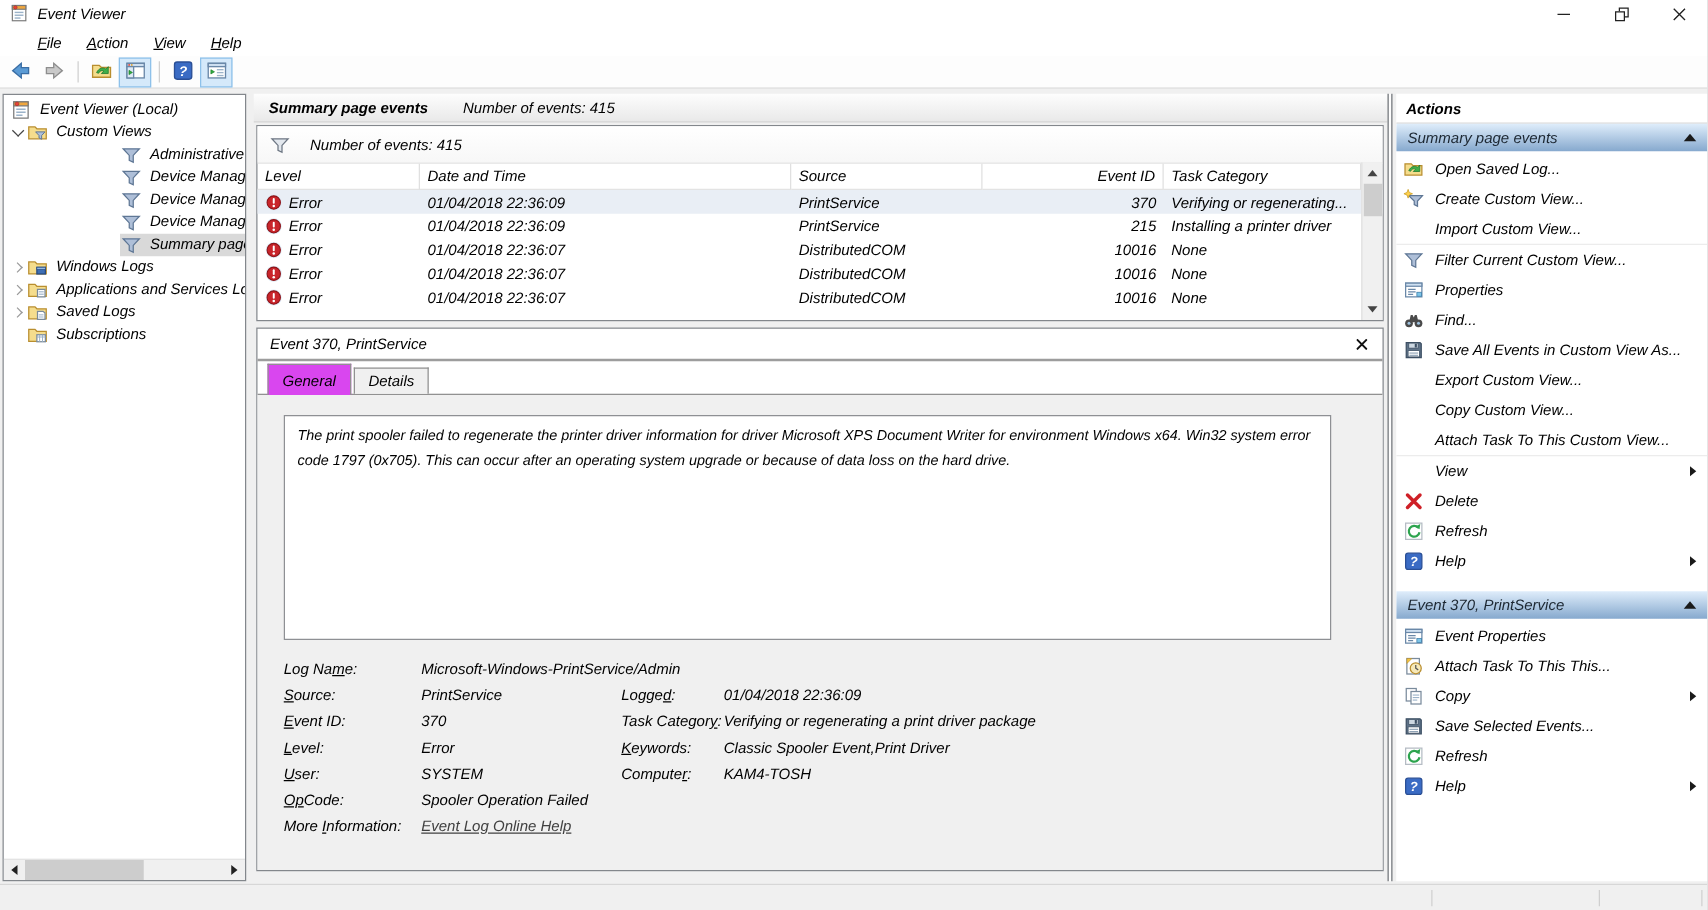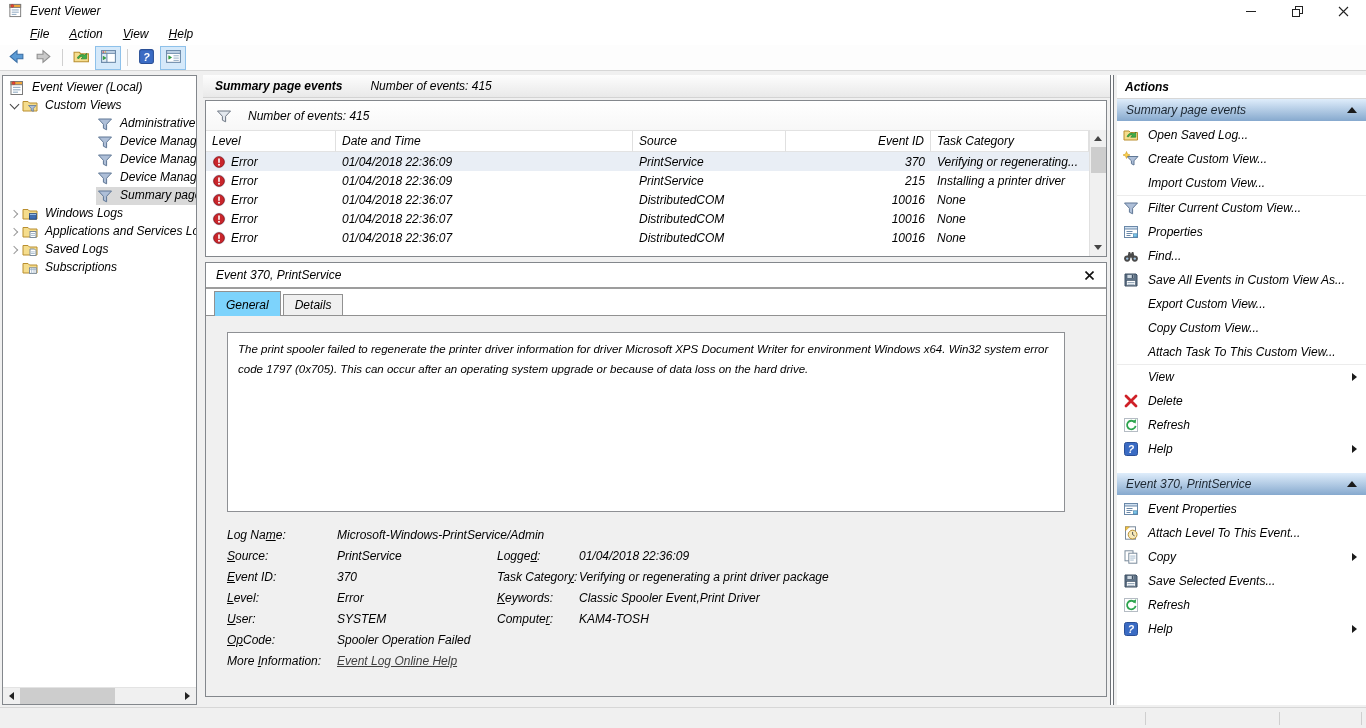--- a/index.html
+++ b/index.html
@@ -80,21 +80,21 @@
   .vs-arrow.bottom{position:absolute;bottom:0;}
   .vs-thumb{width:15px;height:26px;margin:0 auto;background:#cdcdcd;}
 
   
   .detail-box{position:absolute;left:205px;top:191px;width:902px;height:435px;background:#fff;border:1px solid #83878c;box-sizing:border-box;}
   .detail-head{height:24px;display:flex;align-items:center;padding:0 10px;}
   .dh-close{margin-left:auto;width:14px;height:14px;display:flex;align-items:center;justify-content:center;}
   .detail-sep{height:2px;background:#9d9d9d;}
   .tabs{height:26px;padding-left:8px;display:flex;align-items:flex-end;position:relative;z-index:2;}
   .tab{box-sizing:border-box;border:1px solid #919191;border-bottom:none;background:#f0f0f0;height:21px;padding:3px 11px 0 11px;margin-right:2px;}
-  .tab.active{background:#7dd3fc;height:25px;padding-top:6px;margin-bottom:-1px;}
+  .tab.active{background:#d946ef;height:25px;padding-top:6px;margin-bottom:-1px;}
   .detail-content{position:absolute;left:0;right:0;top:52px;bottom:0;background:#f0f0f0;border-top:1px solid #919191;}
   .desc-box{position:absolute;left:21px;top:16px;width:838px;height:180px;background:#fff;border:1px solid #8e9094;box-sizing:border-box;padding:6px 10px;font-size:11.5px;line-height:20px;overflow:hidden;}
   .fields{position:absolute;left:21px;top:208px;right:18px;}
   .frow{display:grid;grid-template-columns:110px 160px 82px 1fr;height:21px;align-items:center;}
   .fval.span3{grid-column:2/5;}
   .flink{color:#404040;text-decoration:underline;margin-top:12px;}
 
   
   .splitter{position:absolute;left:1110px;top:4px;width:4px;height:630px;background:#fdfdfd;border-left:1px solid #6e7277;border-right:1px solid #6e7277;box-sizing:border-box;}
 
@@ -630,21 +630,21 @@
                 </svg></div>
               <span>Event Properties</span>
             </div>
             <div class="action-item">
               <div class="a-icon"><svg viewBox="0 0 16 16">
                   <rect x="2.5" y="1.8" width="10" height="12.4" fill="#fff" stroke="#7a8b9c"></rect>
                   <path d="M2.5 1.8 H6.5 L2.5 5.8 Z" fill="#f4c542" stroke="#b98e2f" stroke-width="0.5"></path>
                   <circle cx="9.6" cy="9.6" r="4.4" fill="#f7e9b8" stroke="#b98e2f"></circle>
                   <path d="M9.6 6.9 V9.6 L11.6 10.9" stroke="#555" stroke-width="1" fill="none"></path>
                 </svg></div>
-              <span>Attach Level To This Event...</span>
+              <span>Attach Task To This This...</span>
             </div>
             <div class="action-item">
               <div class="a-icon"><svg viewBox="0 0 16 16">
                   <rect x="2" y="1.8" width="8" height="10" fill="#fff" stroke="#7a8b9c"></rect>
                   <rect x="5.8" y="4.2" width="8" height="10" fill="#fff" stroke="#7a8b9c"></rect>
                   <rect x="7.2" y="6.6" width="5.2" height="0.9" fill="#9cb3c9"></rect>
                   <rect x="7.2" y="8.6" width="5.2" height="0.9" fill="#9cb3c9"></rect>
                   <rect x="7.2" y="10.6" width="3.6" height="0.9" fill="#9cb3c9"></rect>
                 </svg></div>
               <span>Copy</span>

